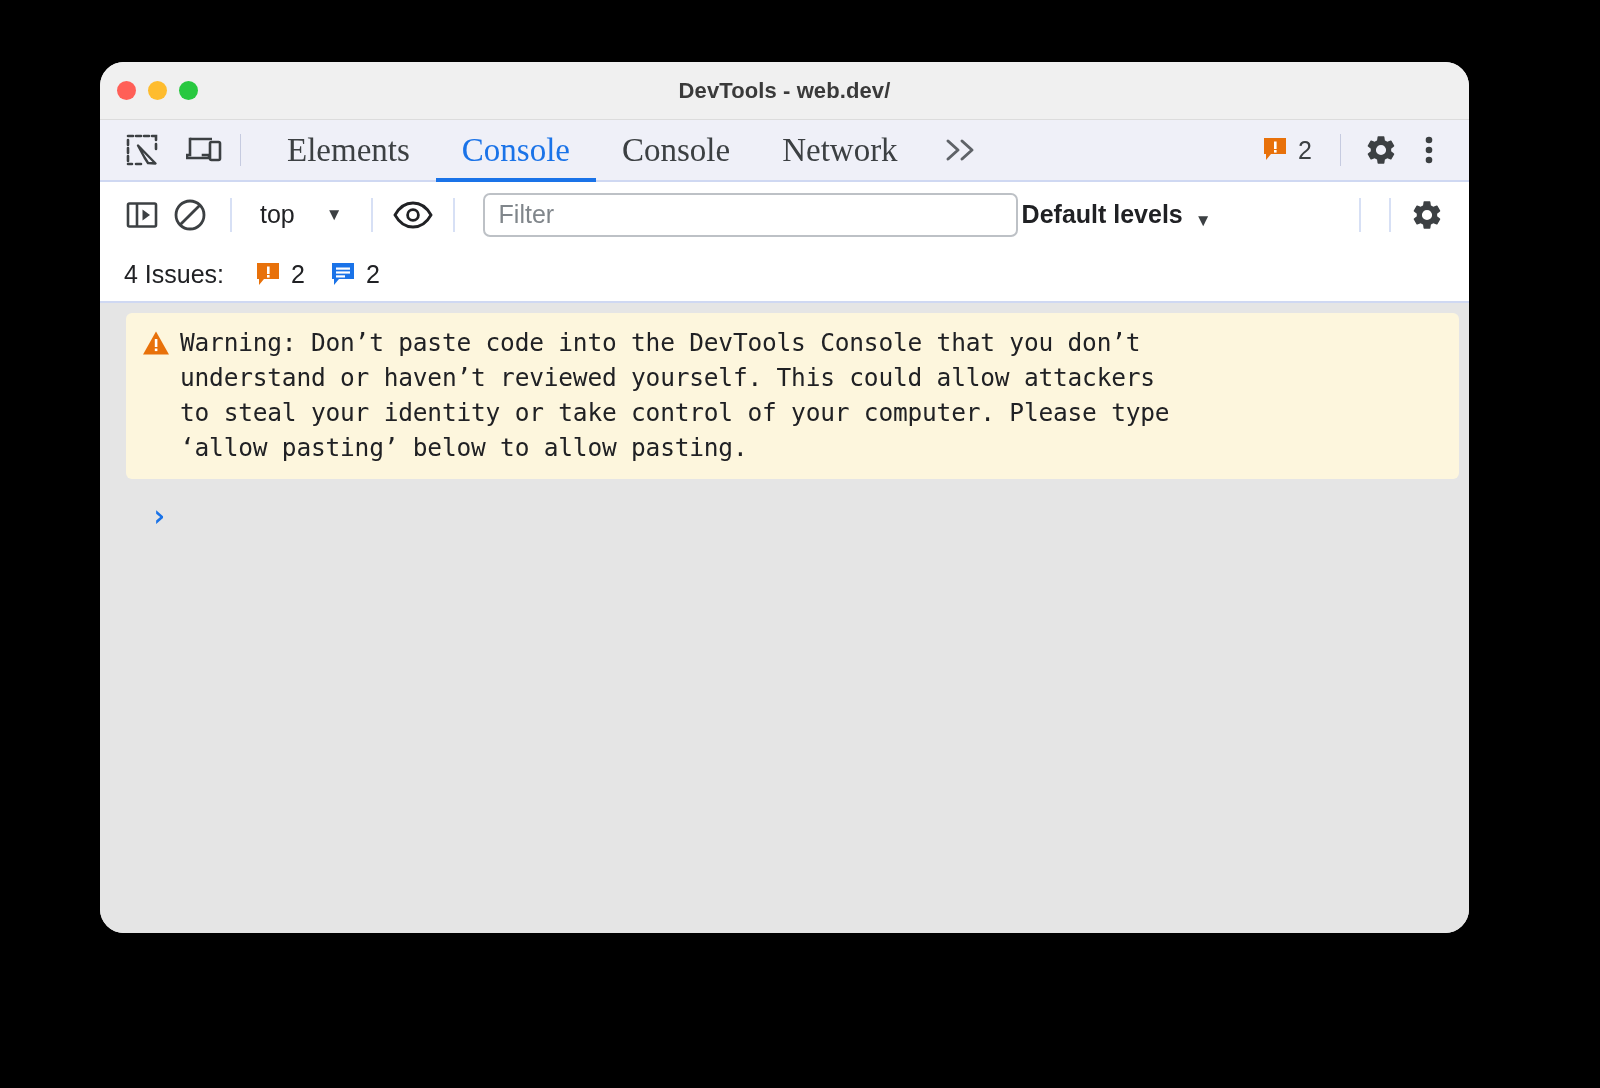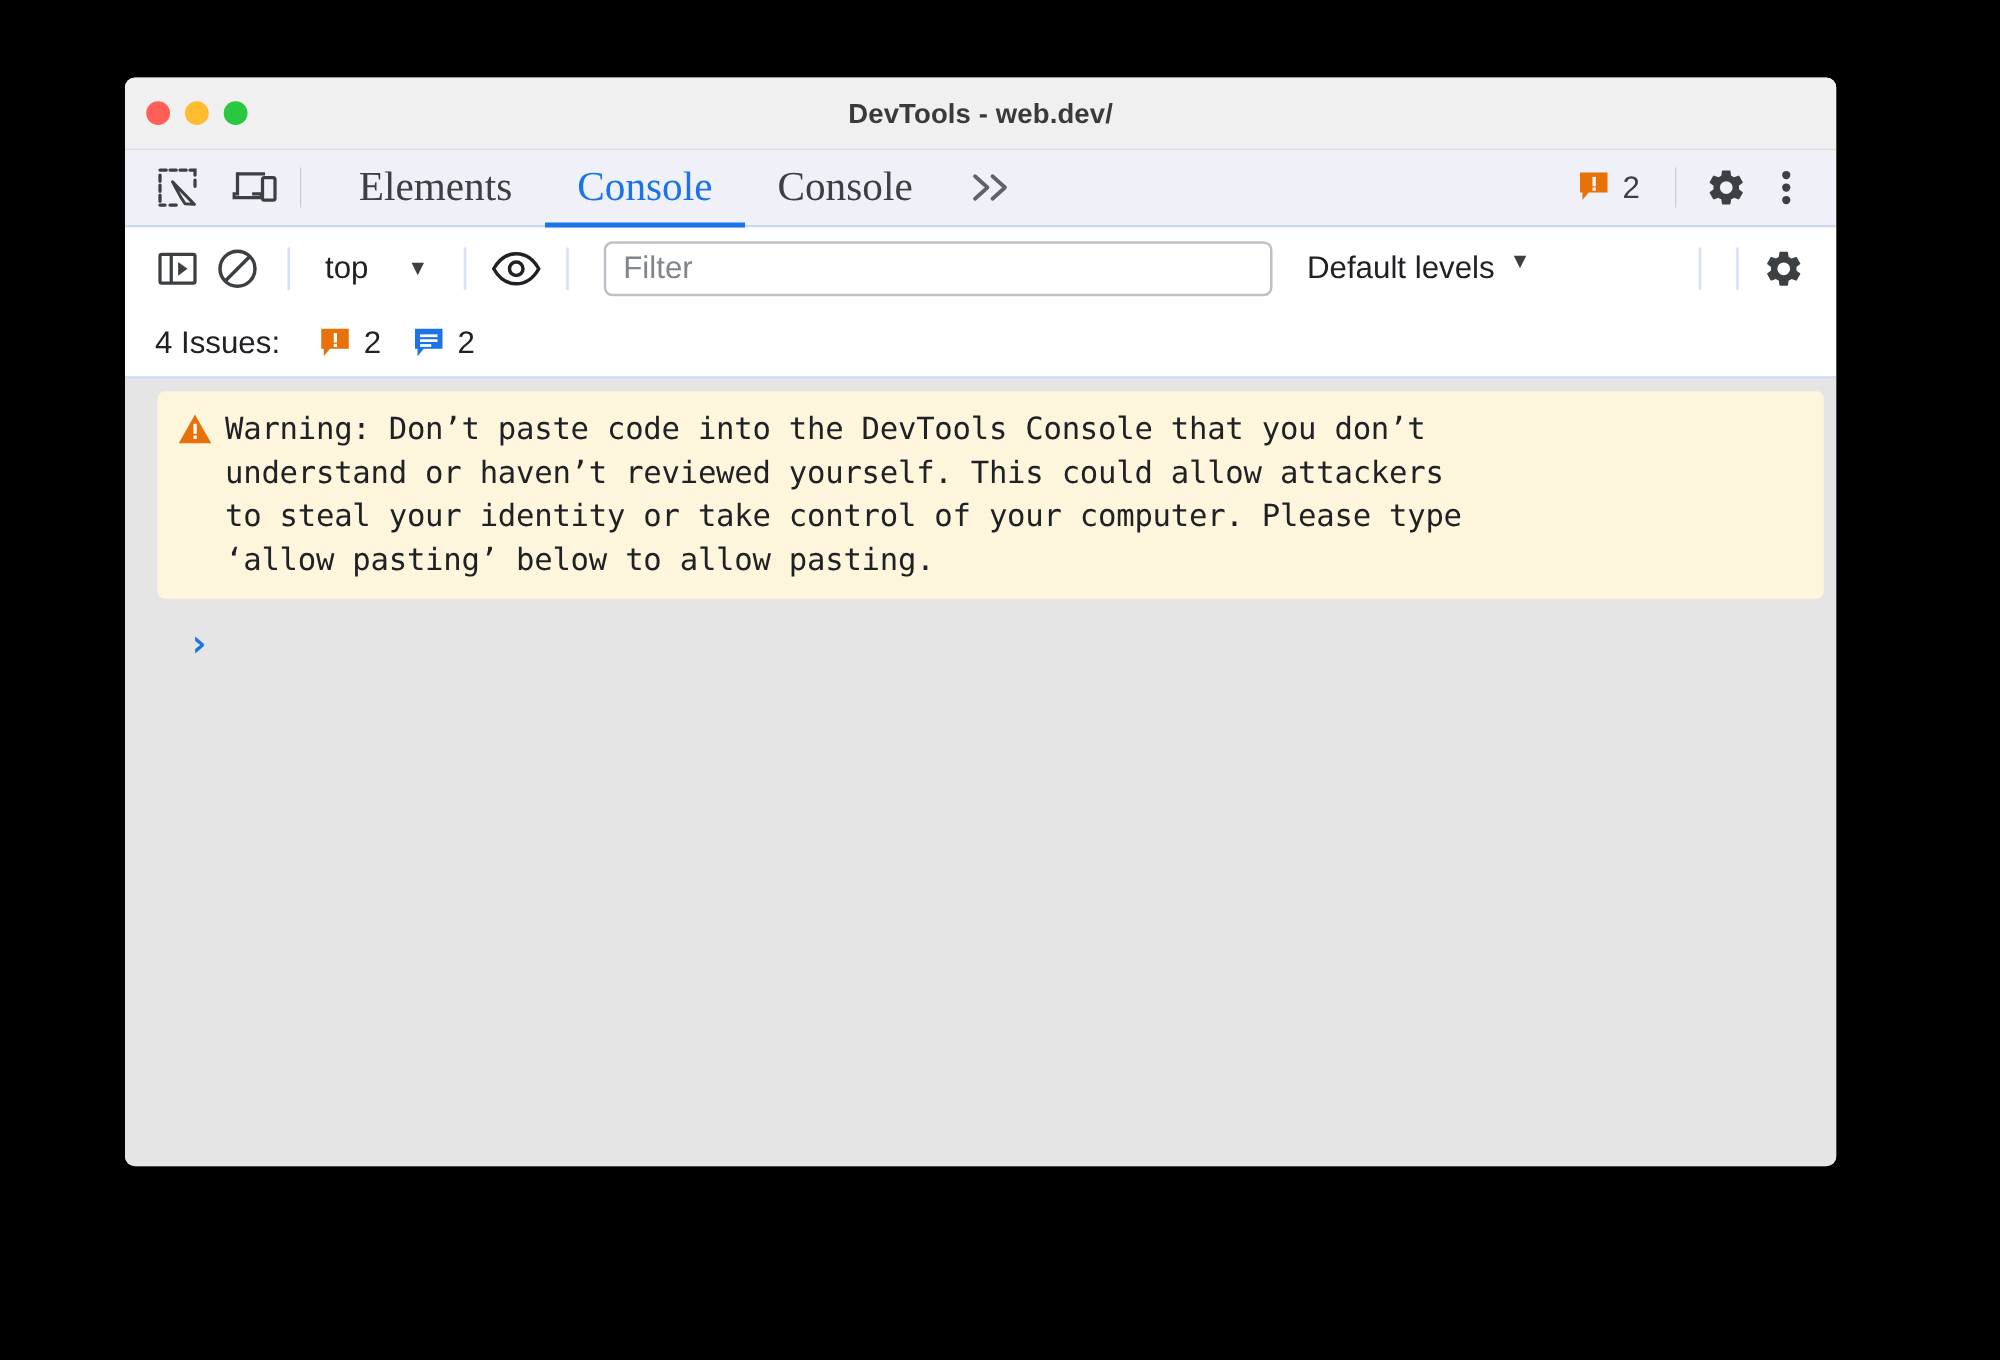--- a/index.html
+++ b/index.html
@@ -8,21 +8,21 @@
     background: #000000;
     font-family: "Liberation Sans", sans-serif;
     overflow: hidden;
   }
 
   #window {
     position: absolute;
     left: 100px; top: 62px;
     width: 1369px; height: 871px;
     background: #ffffff;
-    border-radius: 8px;
+    border-radius: 24px;
     overflow: hidden;
     display: flex;
     flex-direction: column;
   }
 
   
   .titlebar {
     height: 58px;
     background: #f0f0f0;
     border-bottom: 1px solid #dcdcdc;
@@ -139,24 +139,24 @@
   .filter-box input {
     border: none; outline: none;
     font-size: 25px;
     font-family: "Liberation Sans", sans-serif;
     color: #202124;
     width: 100%;
     background: transparent;
   }
   .filter-box input::placeholder { color: #80868b; }
   .levels {
-    display: flex; align-items: flex-start; gap: 12px;
+    display: flex; align-items: flex-end; gap: 12px;
     font-size: 25px; color: #202124;
-    margin-left: 24px;
     white-space: nowrap;
+    font-weight: bold;
   }
   .ct-right { margin-left: auto; display: flex; align-items: center; }
 
   
   .issuesbar {
     height: 55px;
     background: #ffffff;
     display: flex;
     align-items: center;
     padding: 0 24px;
@@ -233,20 +233,21 @@
           <path d="M4 6h22" stroke="#3c4043" stroke-width="2.6" fill="none"></path>
           <rect x="24" y="9" width="10" height="18" rx="1.5" stroke="#3c4043" stroke-width="2.6" fill="none"></rect>
         </svg>
       </div>
     </div>
     <div class="vsep"></div>
     <div class="tabs">
       <div class="tab">Elements</div>
       <div class="tab active">Console</div>
       <div class="tab">Console</div>
+      <div class="tab">Network</div>
       <div class="more-tabs">
         <svg width="40" height="26" viewBox="0 0 40 26">
           <path d="M6 4 L16 13 L6 22 M20 4 L30 13 L20 22" stroke="#5f6368" stroke-width="3" fill="none" stroke-linecap="round" stroke-linejoin="round"></path>
         </svg>
       </div>
     </div>
     <div class="tb-right">
       <div class="warn-badge">
         <svg width="26" height="26" viewBox="0 0 26 26">
           <path d="M1 1h22v16H8l-5 6v-6H1z" fill="#e8710a"></path>

